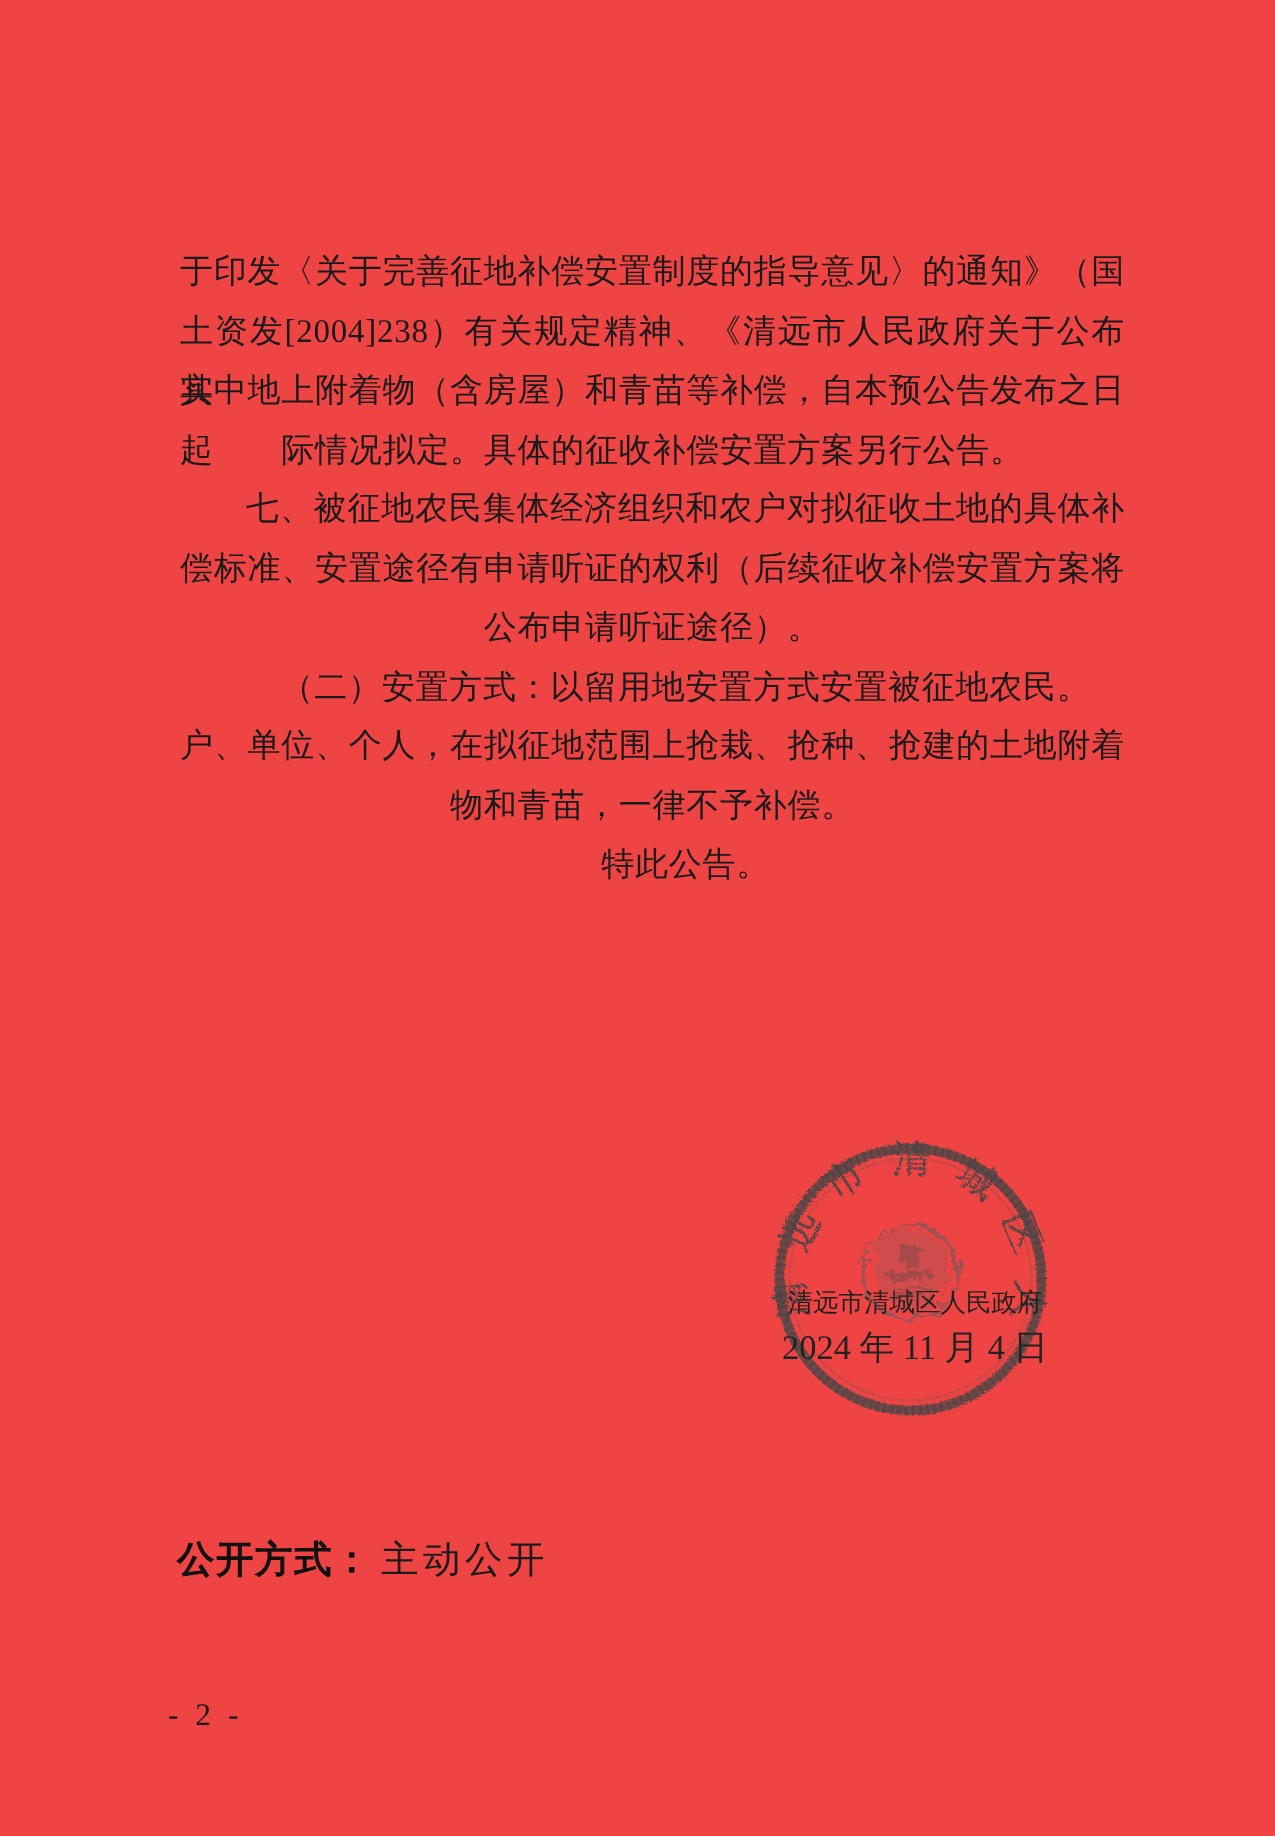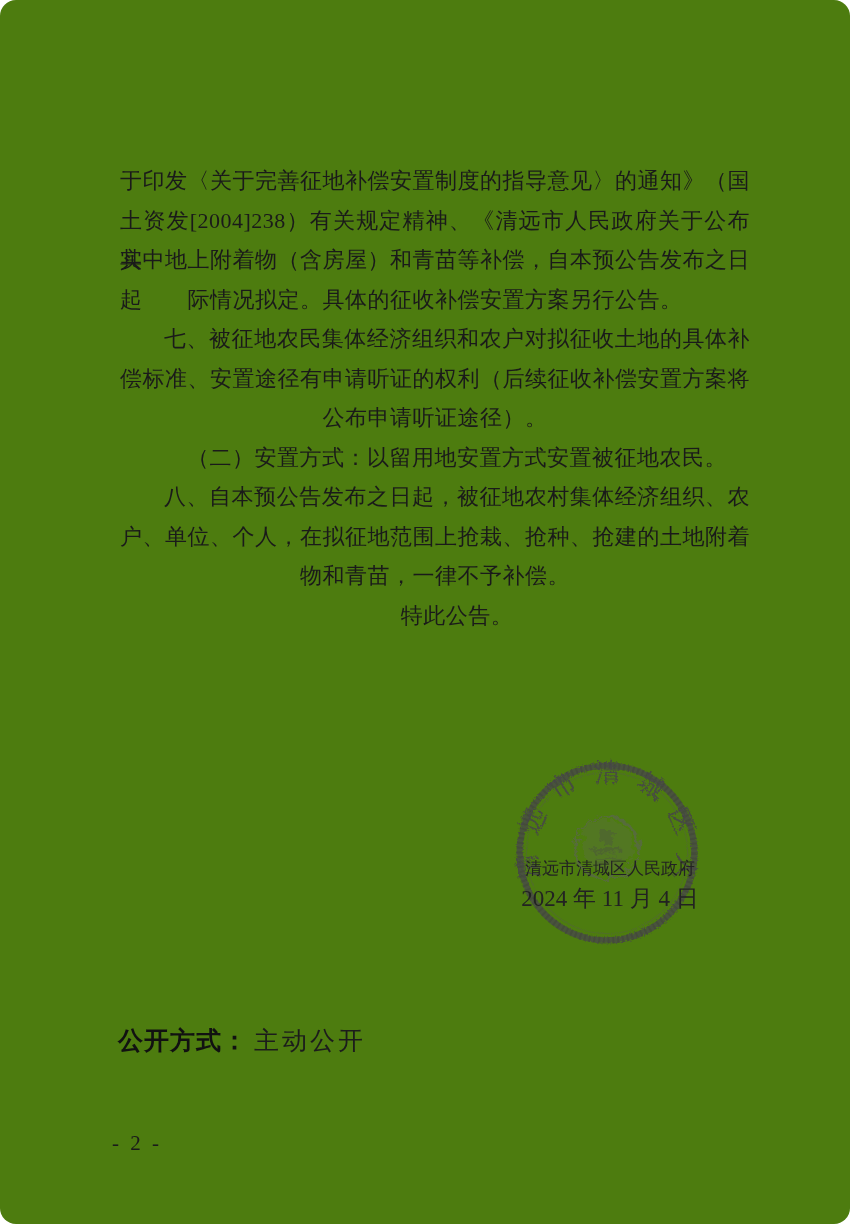--- a/index.html
+++ b/index.html
@@ -1,18 +1,18 @@
 <!DOCTYPE html>
 <html><head>
 <meta charset="utf-8">
 <style>
   html,body{margin:0;padding:0;background:#ffffff;}
   .page{
-    position:relative;width:850px;height:1224px;background:#4d7c0f;overflow:hidden;
-    font-family:"Liberation Serif","DejaVu Serif",serif;color:#1a1a1a;border-radius:16px;
+    position:relative;width:850px;height:1224px;background:#ef4444;overflow:hidden;
+    font-family:"Liberation Serif","DejaVu Serif",serif;color:#1a1a1a;
   }
   .doc-body{position:absolute;left:120px;top:161px;width:630px;}
   .para{margin:0;padding:0;}
   .line{
     font-size:22px;line-height:39.5px;height:39.5px;
     white-space:nowrap;text-align:center;color:#1a1a1a;
     letter-spacing:0.5px;
   }
   .line.j{text-align:justify;text-align-last:justify;white-space:normal;}
   .line.ind{text-indent:2em;}
@@ -39,21 +39,20 @@
       </div>
       <div class="para">
         <div class="line j ind">七、被征地农民集体经济组织和农户对拟征收土地的具体补</div>
         <div class="line j">偿标准、安置途径有申请听证的权利（后续征收补偿安置方案将</div>
         <div class="line">公布申请听证途径）。</div>
       </div>
       <div class="para">
         <div class="line ind">（二）安置方式：以留用地安置方式安置被征地农民。</div>
       </div>
       <div class="para">
-        <div class="line j ind">八、自本预公告发布之日起，被征地农村集体经济组织、农</div>
         <div class="line j">户、单位、个人，在拟征地范围上抢栽、抢种、抢建的土地附着</div>
         <div class="line">物和青苗，一律不予补偿。</div>
       </div>
       <div class="para">
         <div class="line ind">特此公告。</div>
       </div>
     </div>
 
   <svg class="seal" viewBox="0 0 200 200" aria-hidden="true">
     <defs>

